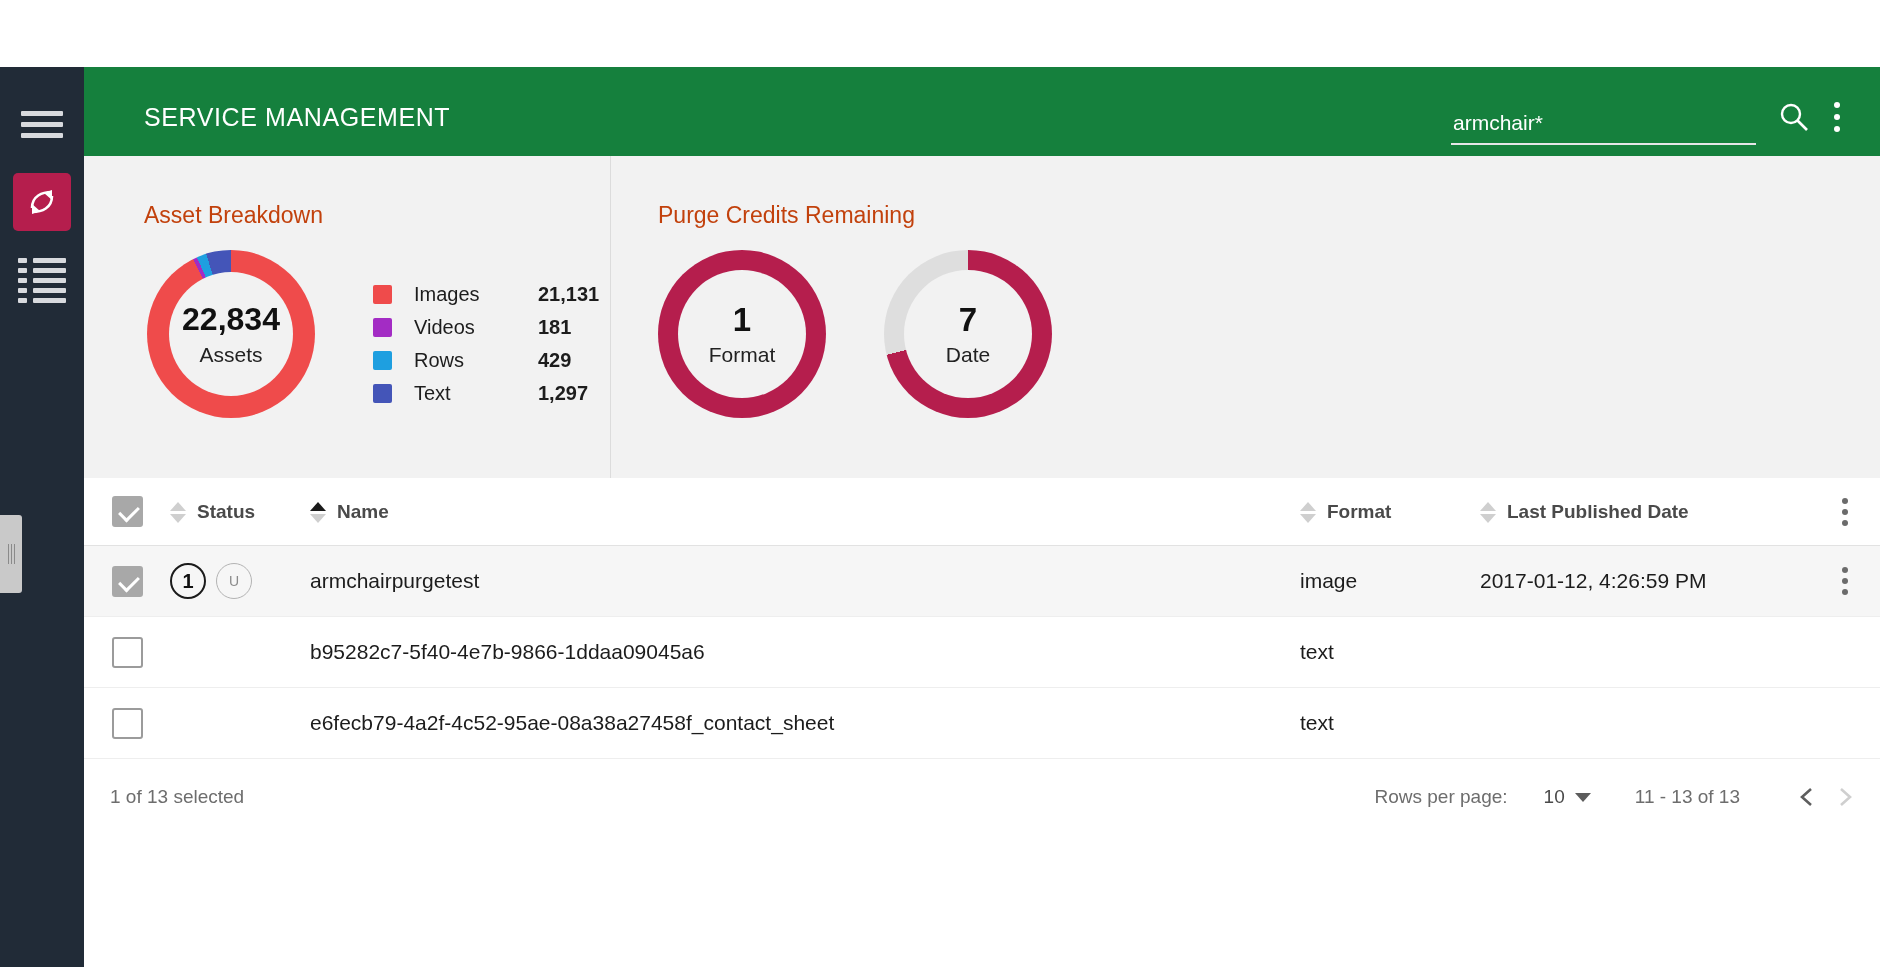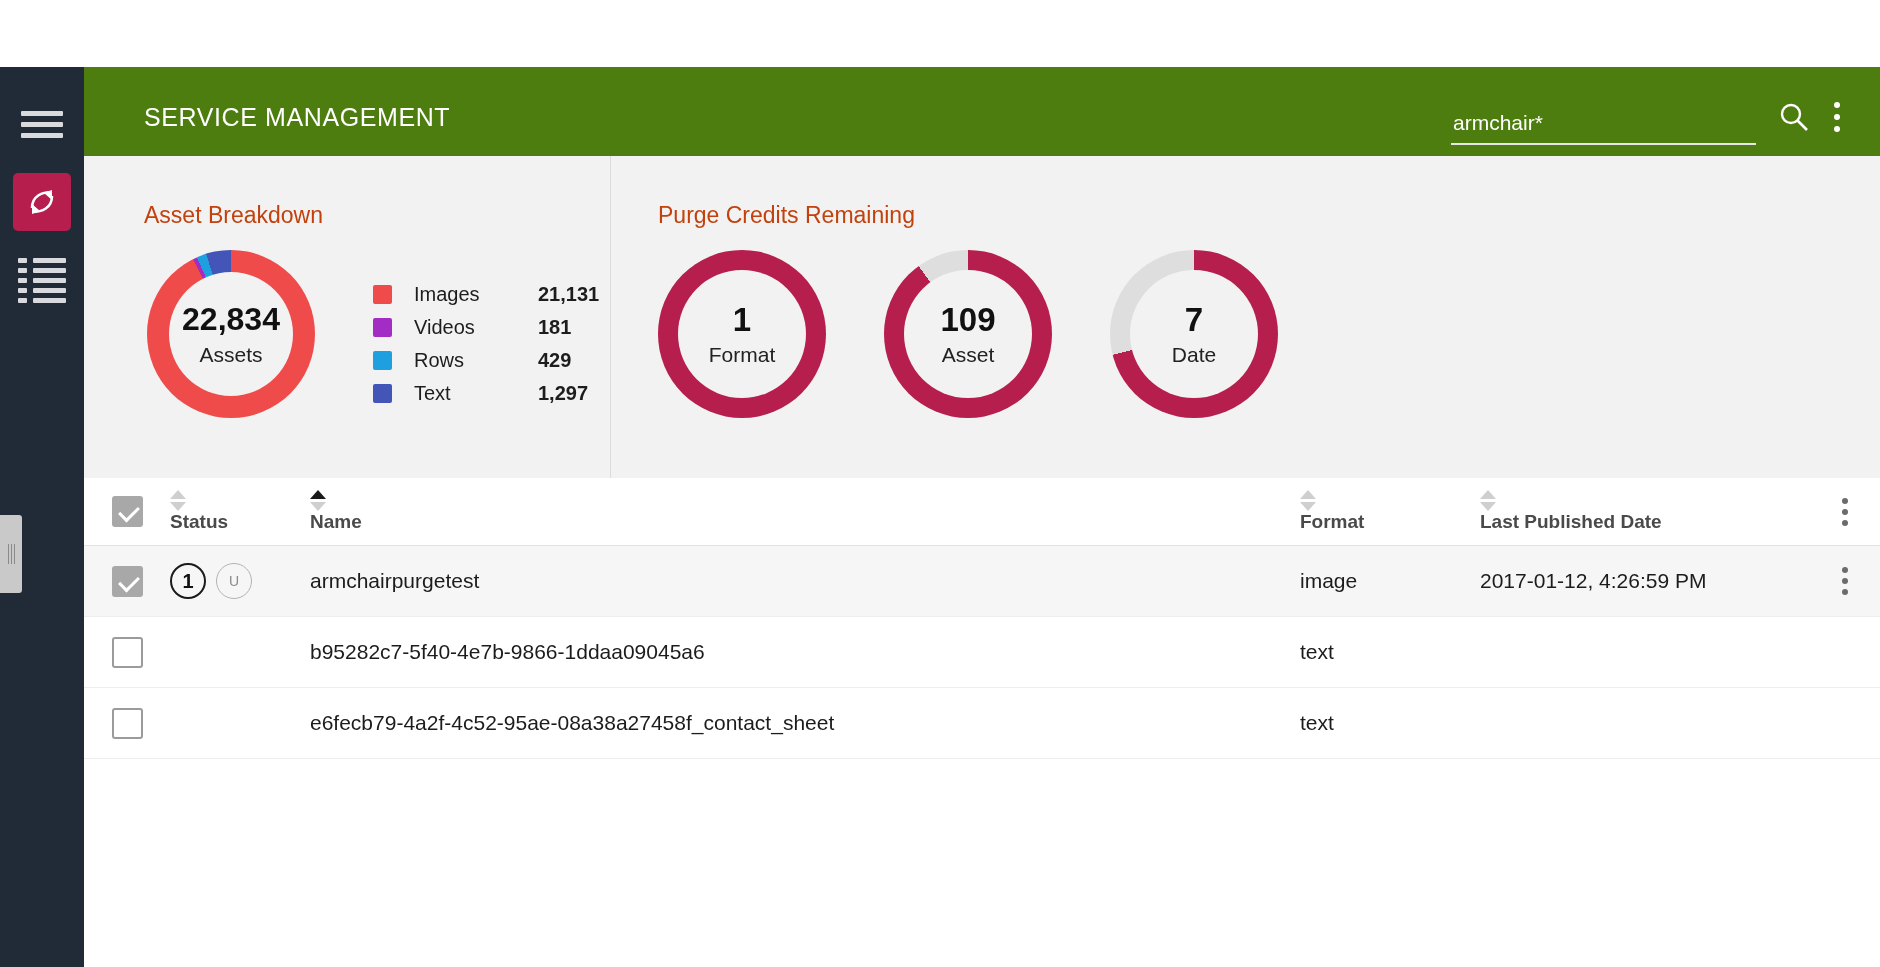--- a/index.html
+++ b/index.html
@@ -61,21 +61,21 @@
     background:#c9c9c9; border-radius:0 3px 3px 0;
     display:flex; align-items:center; justify-content:center;
   }
   .rail-handle i {
     display:block; width:1px; height:20px; background:#8a8a8a; margin:0 1px;
   }
 
   
   .pagehead {
     position:absolute; left:84px; top:67px; width:1796px; height:100px;
-    background:#4d7c0f; display:flex; align-items:center;
+    background:#15803d; display:flex; align-items:center;
   }
   .page-title {
     color:#ffffff; font-size:25px; letter-spacing:.6px; margin-left:60px; font-weight:400;
   }
   .search-wrap {
     position:absolute; right:124px; bottom:22px; width:305px;
   }
   .search-input {
     width:100%; background:transparent; border:none; outline:none;
     border-bottom:2px solid #e6e6e8; color:#ffffff; font-size:21px;
@@ -176,21 +176,21 @@
 
   .sorter { display:inline-flex; flex-direction:column; gap:3px; margin-right:11px; }
   .sorter .up, .sorter .dn {
     width:0; height:0; border-left:8px solid transparent; border-right:8px solid transparent;
   }
   .sorter .up { border-bottom:9px solid #cfcfcf; }
   .sorter .dn { border-top:9px solid #cfcfcf; }
   .sorter.active .up { border-bottom-color:#1a1a1a; }
 
   .th-label { font-size:19px; font-weight:bold; color:#4a4a4a; }
-  .th-cell { display:flex; align-items:flex-start;flex-direction:column; }
+  .th-cell { display:flex; align-items:flex-end; }
 
   .badge {
     width:36px; height:36px; border-radius:50%; display:flex;
     align-items:center; justify-content:center; font-size:20px;
   }
   .badge.num { border:2px solid #1b1b1b; color:#111; font-weight:bold; }
   .badge.letter { border:1px solid #b3b3b3; color:#8a8a8a; font-size:14px; margin-left:10px; }
 
   .kebab-v {
     width:26px; height:30px; display:flex; flex-direction:column; align-items:center;
@@ -329,26 +329,20 @@
     <div class="panel-credits">
       <div class="panel-title">Purge Credits Remaining</div>
       <div class="donut-row">
         <div class="credits-list" id="credit-gauges">
             <div class="donut credit" style="background: conic-gradient(rgb(181, 30, 77) 0deg, rgb(181, 30, 77) 360deg, rgb(222, 222, 222) 360deg, rgb(222, 222, 222) 360deg);">
               <div class="hole">
                 <div class="big">1</div>
                 <div class="sub">Format</div>
               </div>
             </div>
-            <div class="donut credit" style="background: conic-gradient(rgb(181, 30, 77) 0deg, rgb(181, 30, 77) 324deg, rgb(222, 222, 222) 324deg, rgb(222, 222, 222) 360deg);">
-              <div class="hole">
-                <div class="big">109</div>
-                <div class="sub">Asset</div>
-              </div>
-            </div>
             <div class="donut credit" style="background: conic-gradient(rgb(181, 30, 77) 0deg, rgb(181, 30, 77) 255.6deg, rgb(222, 222, 222) 255.6deg, rgb(222, 222, 222) 360deg);">
               <div class="hole">
                 <div class="big">7</div>
                 <div class="sub">Date</div>
               </div>
             </div>
           </div>
       </div>
     </div>
 
@@ -432,15 +426,34 @@
             <div class="chk "></div>
           </div>
           <div class="c-status"></div>
           <div class="c-name">e6fecb79-4a2f-4c52-95ae-08a38a27458f_contact_sheet</div>
           <div class="c-format">text</div>
           <div class="c-date"></div>
           <div class="c-kebab"></div>
         </div>
       </div>
 
+    <div class="tfoot">
+      <div class="sel-count">1 of 13 selected</div>
+      <div class="foot-right">
+        <span class="rpp-label">Rows per page:</span>
+        <span class="rpp-val">10</span>
+        <span class="caret-dn"></span>
+        <span class="range">11 - 13 of 13</span>
+        <span class="chev">
+          <svg width="24" height="24" viewBox="0 0 24 24">
+            <polyline points="15,4 6,12 15,20" stroke="#5e5e5e" stroke-width="2.6" fill="none"></polyline>
+          </svg>
+        </span>
+        <span class="chev">
+          <svg width="24" height="24" viewBox="0 0 24 24">
+            <polyline points="9,4 18,12 9,20" stroke="#cfcfcf" stroke-width="2.6" fill="none"></polyline>
+          </svg>
+        </span>
+      </div>
+    </div>
 
   </div>
 </div>
 
 </body></html>

